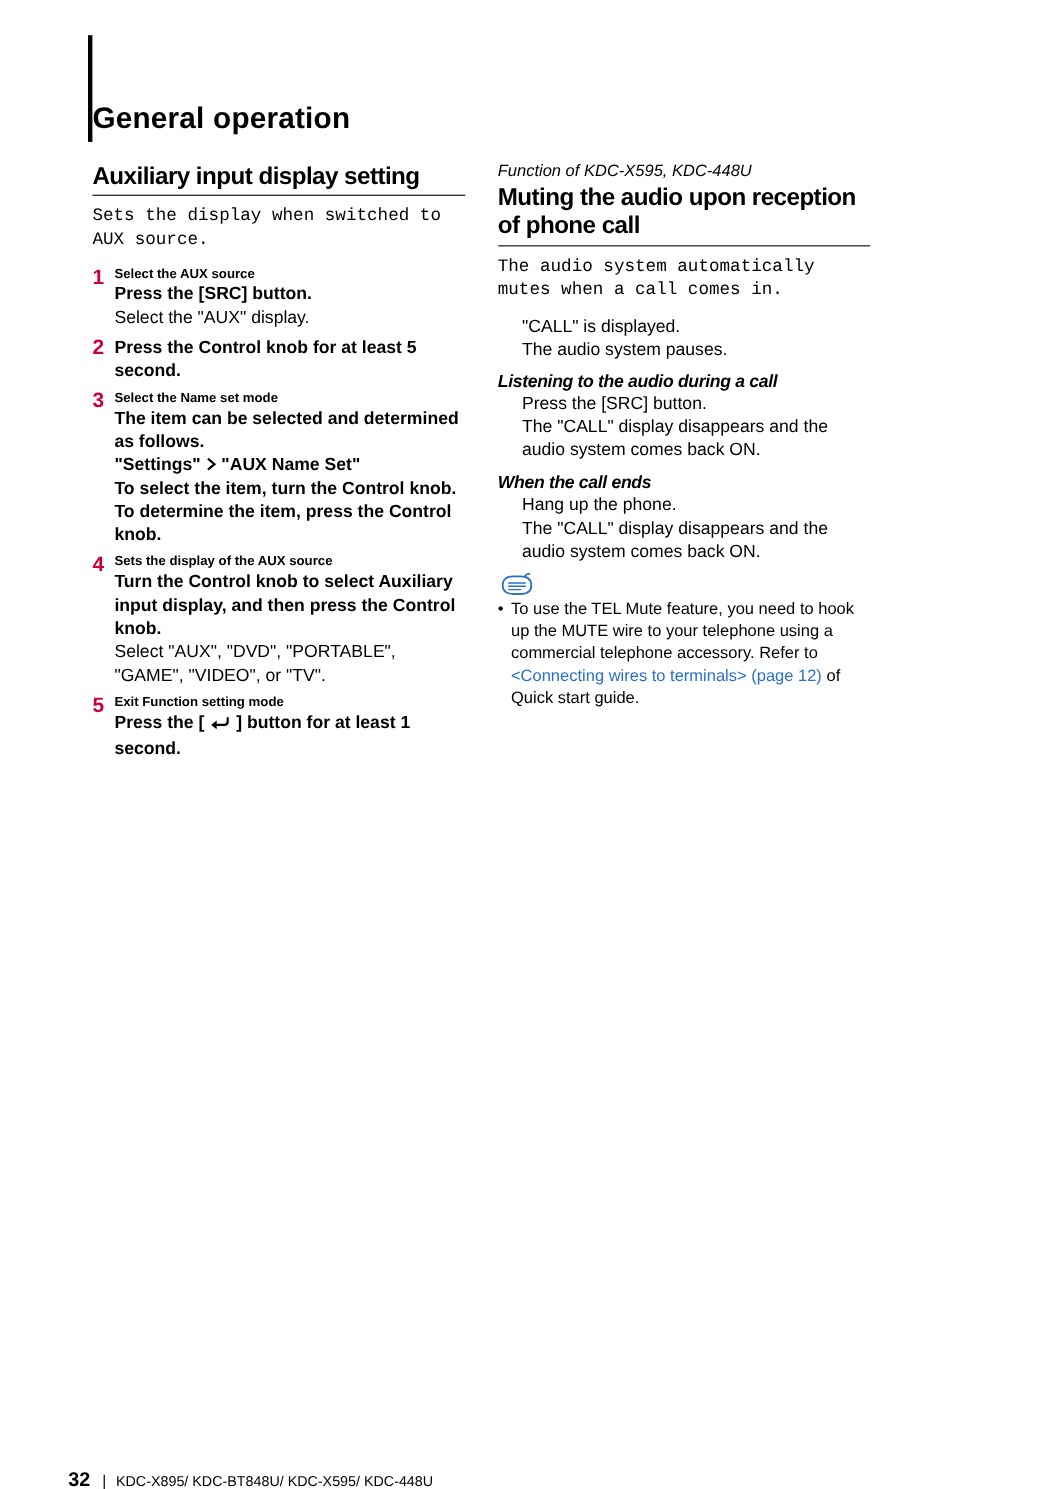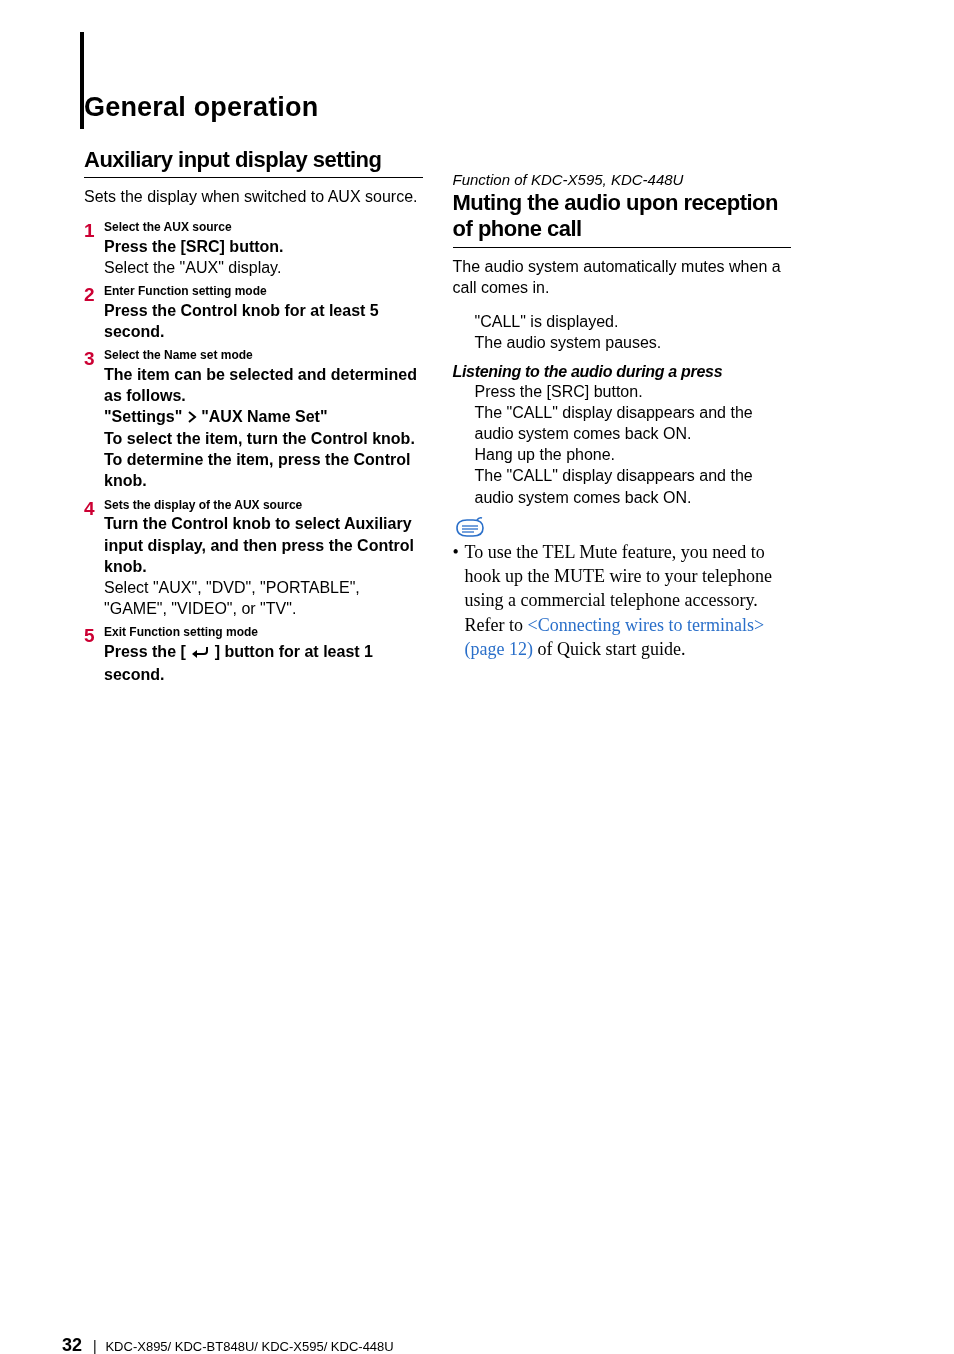--- a/index.html
+++ b/index.html
@@ -31,40 +31,40 @@
   }
   .section-title {
     font-size: 27px;
     font-weight: 700;
     margin: 0 0 24px 0;
     letter-spacing: 0.2px;
   }
   .columns {
     display: flex;
     gap: 30px;
-    align-items: center;
   }
   .col {
     width: 395px;
   }
   .h2 {
     font-size: 22px;
     font-weight: 800;
     font-stretch: condensed;
     letter-spacing: -0.5px;
     margin: 0 0 2px 0;
     padding: 0 0 4px 0;
     border-bottom: 1.5px solid #000;
     line-height: 1.2;
   }
   .lead {
     font-size: 16px;
     font-weight: 300;
     margin: 8px 0 12px 0;
     line-height: 1.35;
+    font-family: Liberation Mono, monospace;
   }
   .func-of {
     font-style: italic;
     font-size: 15px;
     margin: 0 0 2px 0;
   }
   .step {
     display: flex;
     margin: 6px 0 0 0;
   }
@@ -105,26 +105,25 @@
   .note-icon {
     margin: 8px 0 2px 0;
   }
   .note-icon svg { display: block; }
   .note-list {
     margin: 0;
     padding: 0;
     list-style: none;
   }
   .note-list li {
-    font-size: 18px;
+    font-size: 15px;
     font-weight: 300;
     line-height: 1.35;
     position: relative;
     padding-left: 12px;
-    font-family: Liberation Serif, serif;
   }
   .note-list li::before {
     content: "•";
     position: absolute;
     left: 0;
     top: 0;
   }
   .link {
     color: #2a6fc9;
   }
@@ -174,21 +173,20 @@
         <div class="step-body">
           <div class="step-title">Select the AUX source</div>
           <div class="bold">Press the [SRC] button.</div>
           <div>Select the "AUX" display.</div>
         </div>
       </div>
 
       <div class="step">
         <div class="num">2</div>
         <div class="step-body">
-          <div class="step-title">Enter Function setting mode</div>
           <div class="bold">Press the Control knob for at least 5 second.</div>
         </div>
       </div>
 
       <div class="step">
         <div class="num">3</div>
         <div class="step-body">
           <div class="step-title">Select the Name set mode</div>
           <div class="bold">The item can be selected and determined as follows.</div>
           <div class="bold">
@@ -233,24 +231,25 @@
     </div>
 
     <div class="col">
       <p class="func-of">Function of KDC-X595, KDC-448U</p>
       <h2 class="h2">Muting the audio upon reception of phone call</h2>
       <p class="lead">The audio system automatically mutes when a call comes in.</p>
 
       <div class="indent">"CALL" is displayed.</div>
       <div class="indent">The audio system pauses.</div>
 
-      <div class="sub-h">Listening to the audio during a press</div>
+      <div class="sub-h">Listening to the audio during a call</div>
       <div class="indent bold">Press the [SRC] button.</div>
       <div class="indent">The "CALL" display disappears and the audio system comes back ON.</div>
 
+      <div class="sub-h">When the call ends</div>
       <div class="indent bold">Hang up the phone.</div>
       <div class="indent">The "CALL" display disappears and the audio system comes back ON.</div>
 
       <div class="note-icon">
         <svg width="34" height="22" viewBox="0 0 34 22">
           <path d="M4 12 Q4 4 14 4 L20 4 Q30 4 30 12 Q30 20 20 20 L14 20 Q4 20 4 12 Z" fill="none" stroke="#2a6fc9" stroke-width="1.6"></path>
           <path d="M24 4 Q26 1 29 2" fill="none" stroke="#2a6fc9" stroke-width="1.6"></path>
           <line x1="9" y1="10" x2="25" y2="10" stroke="#2a6fc9" stroke-width="1.3"></line>
           <line x1="9" y1="13" x2="25" y2="13" stroke="#2a6fc9" stroke-width="1.3"></line>
           <line x1="9" y1="16" x2="21" y2="16" stroke="#2a6fc9" stroke-width="1.3"></line>

